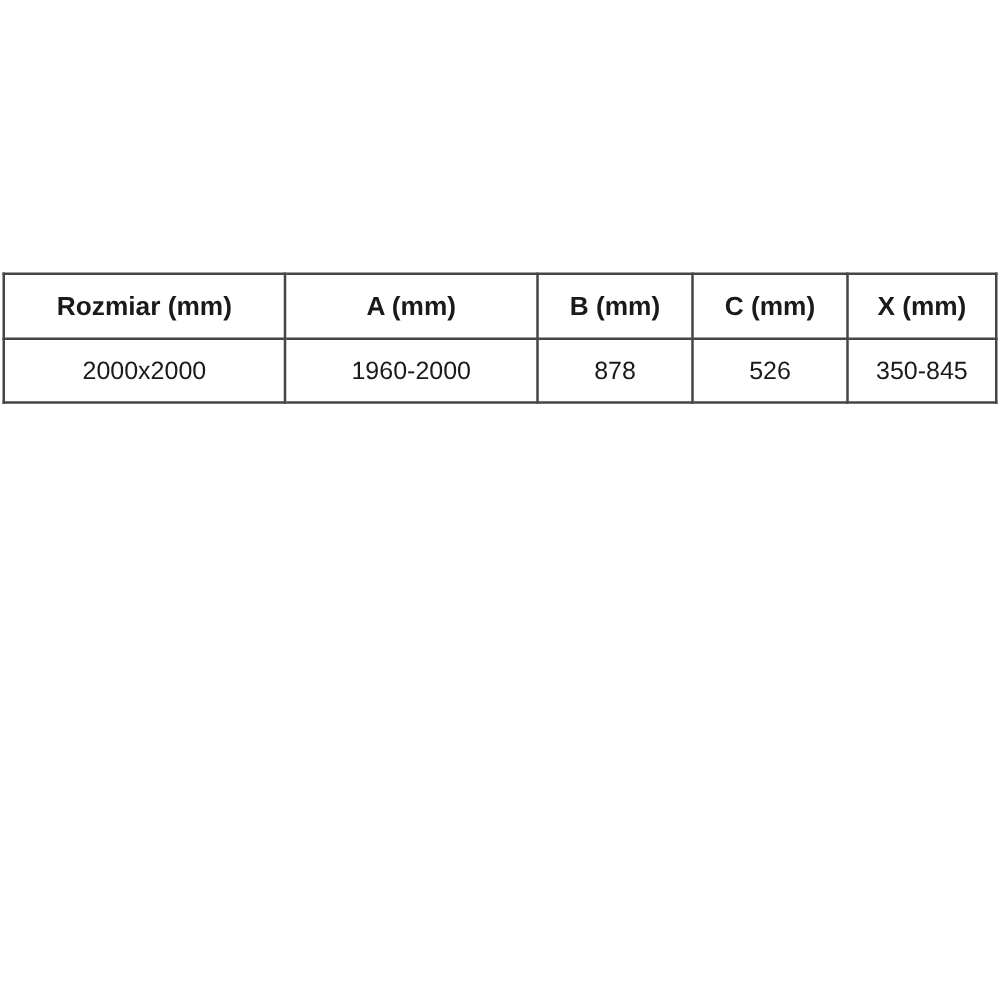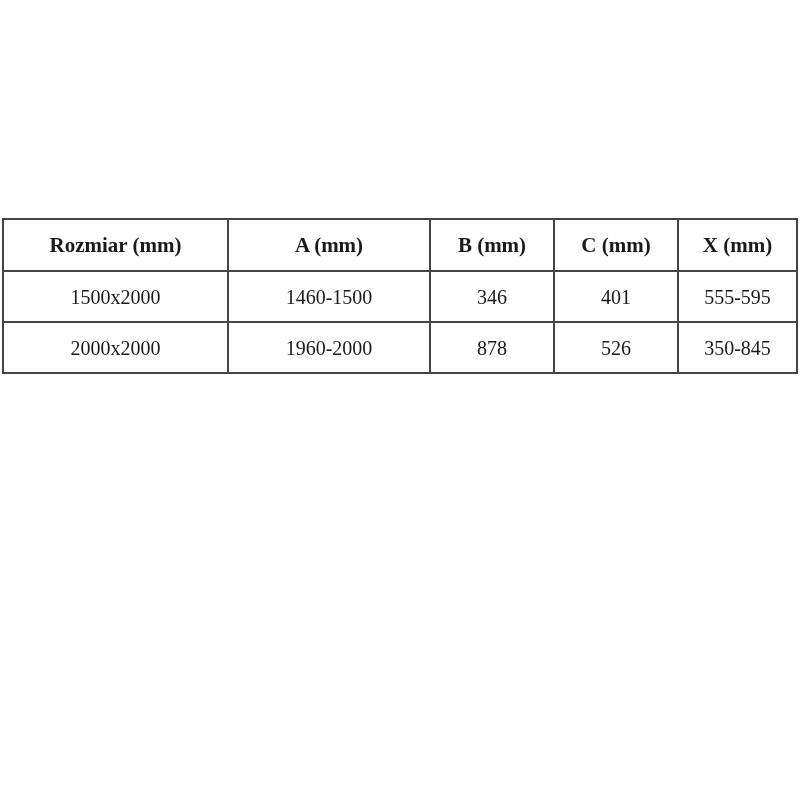--- a/index.html
+++ b/index.html
@@ -6,21 +6,21 @@
     margin: 0;
     padding: 0;
     background: #ffffff;
   }
   .canvas {
     position: relative;
     width: 800px;
     height: 800px;
     background: #ffffff;
     overflow: hidden;
-    font-family: Liberation Serif, serif;
+    font-family: Liberation Sans, sans-serif;
   }
   table.spec-table {
     position: absolute;
     left: 2px;
     top: 218px;
     width: 794px;
     border-collapse: collapse;
     table-layout: fixed;
     color: #1a1a1a;
     background: #ffffff;
@@ -63,27 +63,20 @@
       <tr>
         <th>Rozmiar (mm)</th>
         <th>A (mm)</th>
         <th>B (mm)</th>
         <th>C (mm)</th>
         <th>X (mm)</th>
       </tr>
     </thead>
     <tbody>
         <tr>
-          <td>1500x2000</td>
-          <td>1460-1500</td>
-          <td>346</td>
-          <td>401</td>
-          <td>555-595</td>
-        </tr>
-        <tr>
           <td>2000x2000</td>
           <td>1960-2000</td>
           <td>878</td>
           <td>526</td>
           <td>350-845</td>
         </tr>
       </tbody>
   </table>
 </div>
 

